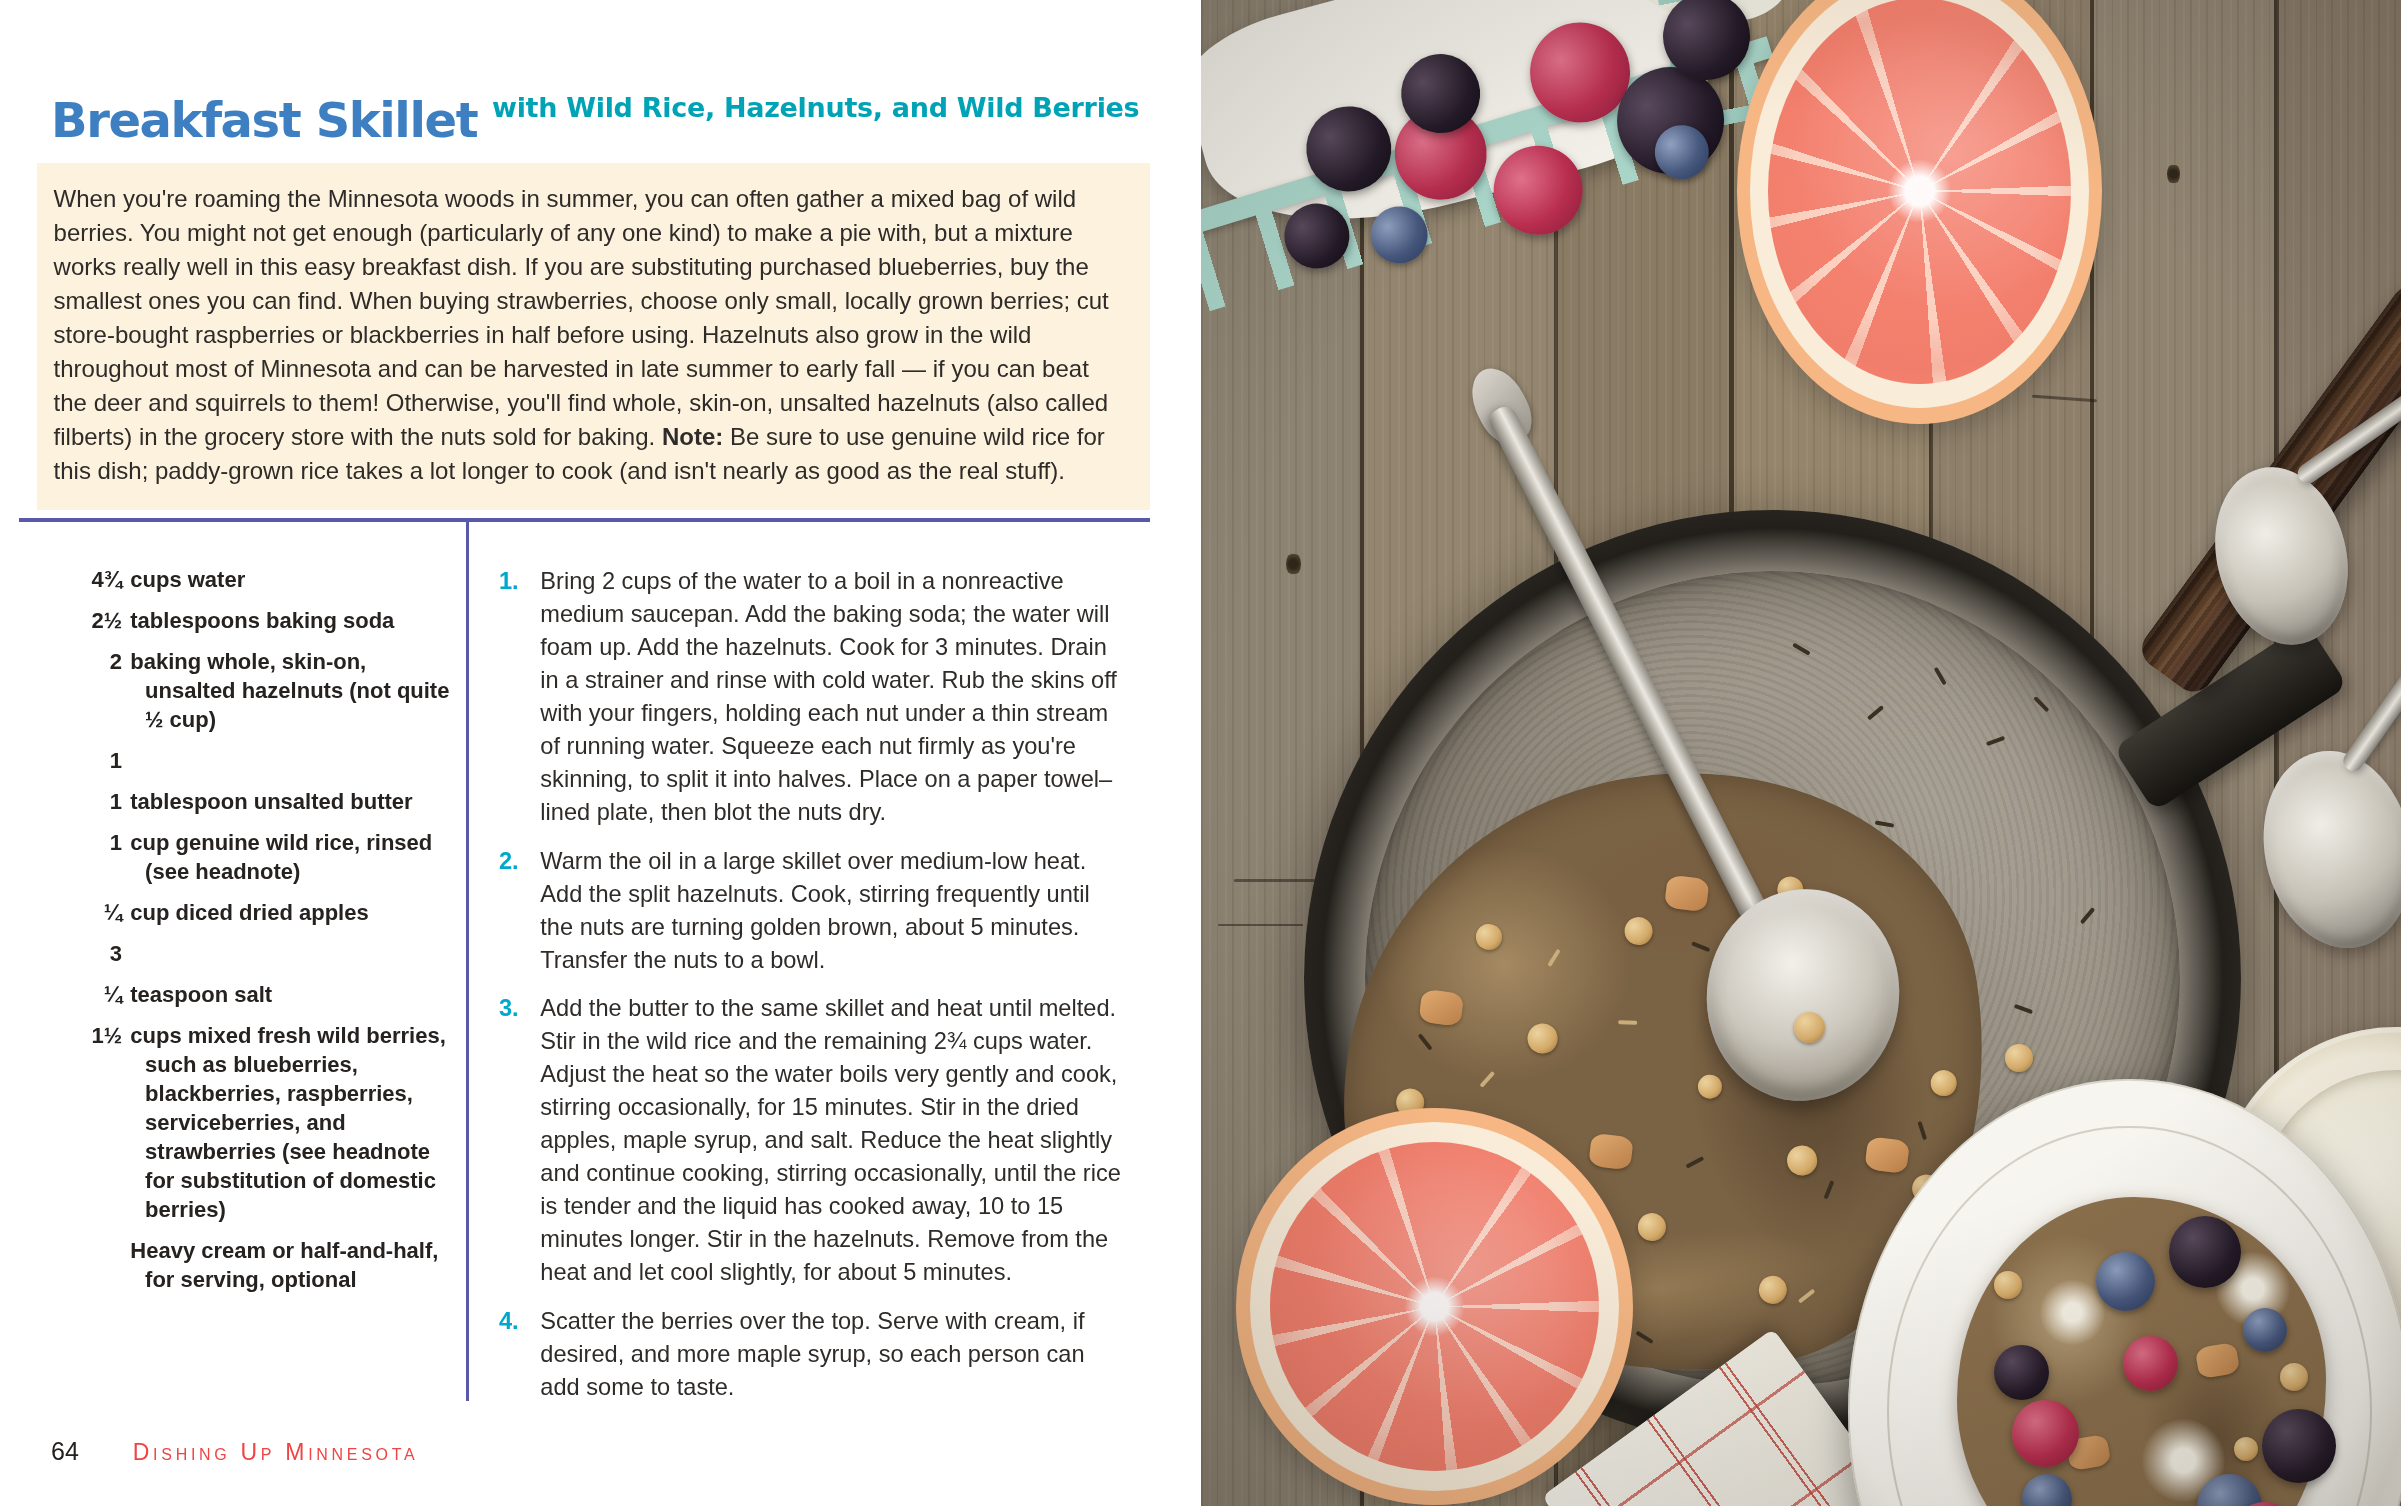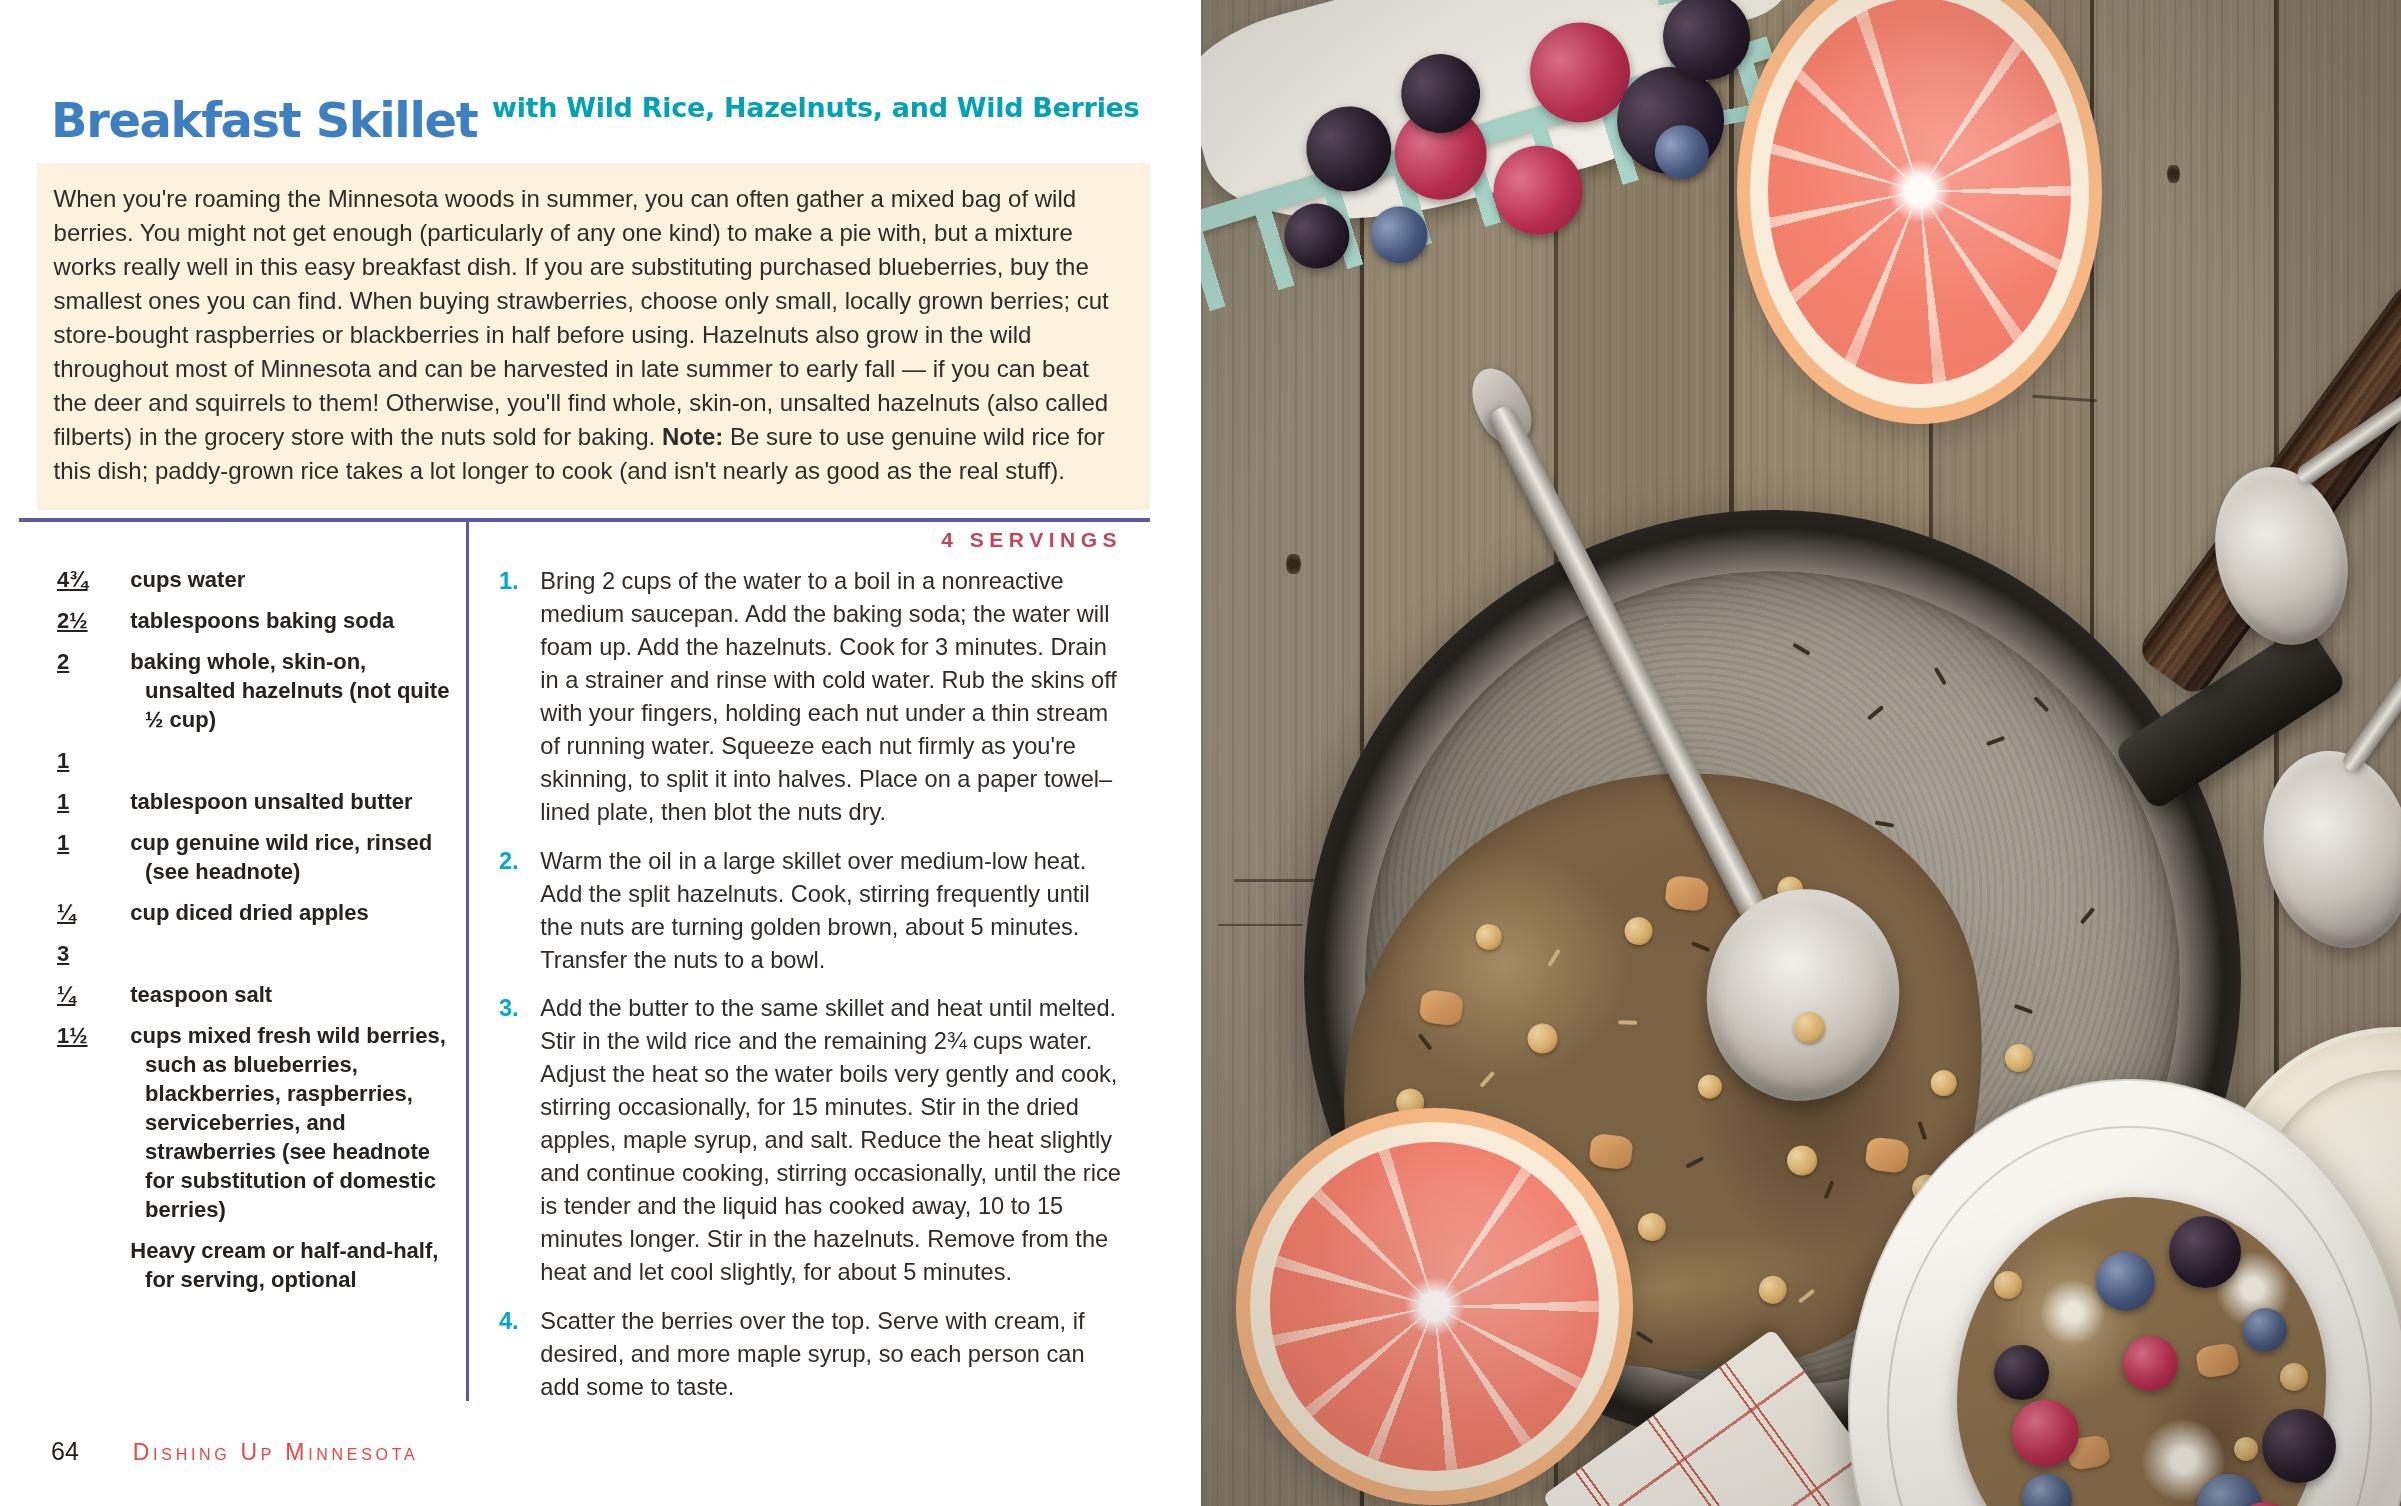--- a/index.html
+++ b/index.html
@@ -23,21 +23,21 @@
   .rule-h{position:absolute;left:18.5px;top:518px;width:1131px;height:3.7px;background:var(--rule-purple,#5a58a8);}
   .rule-v{position:absolute;left:466px;top:518px;width:2.8px;height:883px;background:var(--rule-purple,#5a58a8);}
 
   .servings{position:absolute;left:499px;top:528px;width:623px;text-align:right;
             font-size:21px;font-weight:bold;letter-spacing:5.5px;text-transform:uppercase;
             color:var(--servings-red,#c4455a);}
 
   .ingredients{position:absolute;left:57px;top:565px;width:399px;margin:0;padding:0;list-style:none;}
   .ingredients li{display:grid;grid-template-columns:65px 1fr;column-gap:8.3px;
                   font-weight:bold;font-size:22px;line-height:29px;color:#262220;margin-bottom:12px;}
-  .ingredients .qty{text-decoration:underline;}
+  .ingredients .qty{text-align:right;}
   .ingredients .itext{padding-left:14.8px;text-indent:-14.8px;}
 
   .steps{position:absolute;left:499px;top:565px;width:624px;margin:0;padding:0;list-style:none;}
   .steps li{display:grid;grid-template-columns:33px 1fr;column-gap:8.3px;
             font-size:23.6px;line-height:33px;color:#2f2b28;margin-bottom:15.7px;}
   .steps .num{color:var(--step-teal,#00a9cc);font-weight:bold;}
 
   .page-footer{position:absolute;left:51px;top:1437px;display:flex;align-items:baseline;gap:54px;}
   .pagenum{font-size:25px;color:#23201d;}
   .booktitle{font-variant:small-caps;letter-spacing:3.7px;font-size:23px;color:#ef4444;}
@@ -181,21 +181,20 @@
     <header class="title-row">
       <h1>Breakfast Skillet</h1>
       <h2>with Wild Rice, Hazelnuts, and Wild Berries</h2>
     </header>
 
     <div class="headnote"><span>When you're roaming the Minnesota woods in summer, you can often gather a mixed bag of wild berries. You might not get enough (particularly of any one kind) to make a pie with, but a mixture works really well in this easy breakfast dish. If you are substituting purchased blueberries, buy the smallest ones you can find. When buying strawberries, choose only small, locally grown berries; cut store-bought raspberries or blackberries in half before using. Hazelnuts also grow in the wild throughout most of Minnesota and can be harvested in late summer to early fall — if you can beat the deer and squirrels to them! Otherwise, you'll find whole, skin-on, unsalted hazelnuts (also called filberts) in the grocery store with the nuts sold for baking. </span><strong>Note:</strong><span> Be sure to use genuine wild rice for this dish; paddy-grown rice takes a lot longer to cook (and isn't nearly as good as the real stuff).</span></div>
 
     <div class="rule-h"></div>
     <div class="rule-v"></div>
 
-    <div class="servings">4 servings</div>
 
     <ul class="ingredients">
       <li>
           <span class="qty">4¾</span>
           <span class="itext">cups water</span>
         </li>
       <li>
           <span class="qty">2½</span>
           <span class="itext">tablespoons baking soda</span>
         </li>

